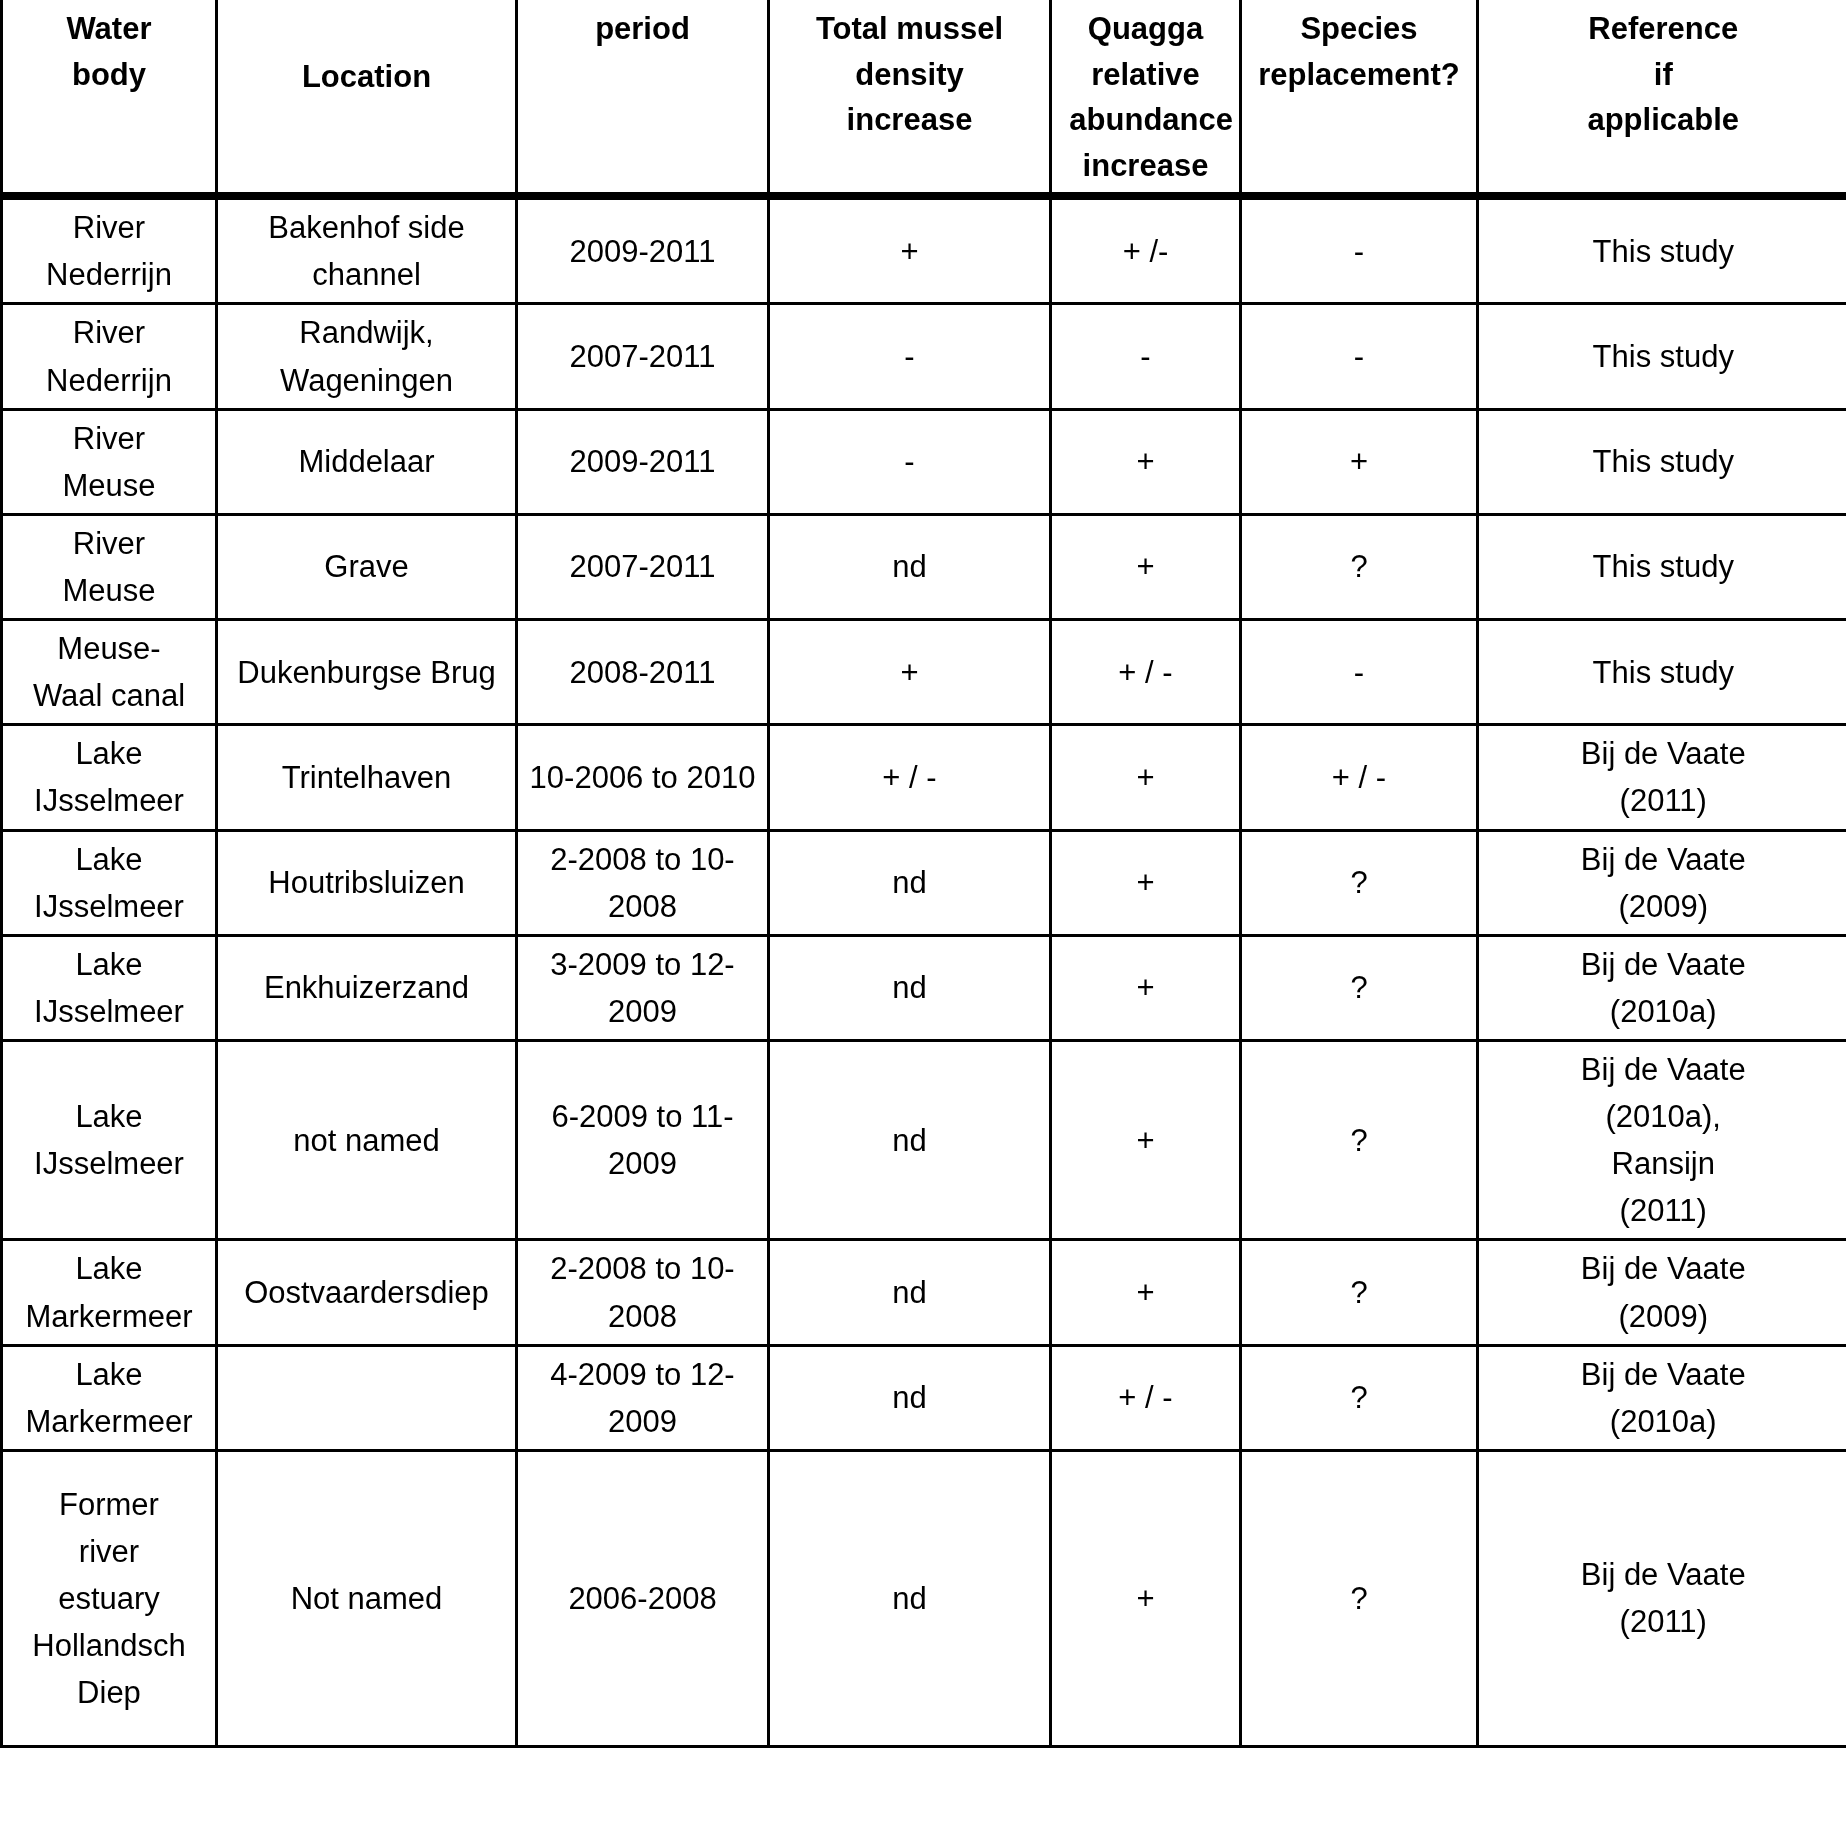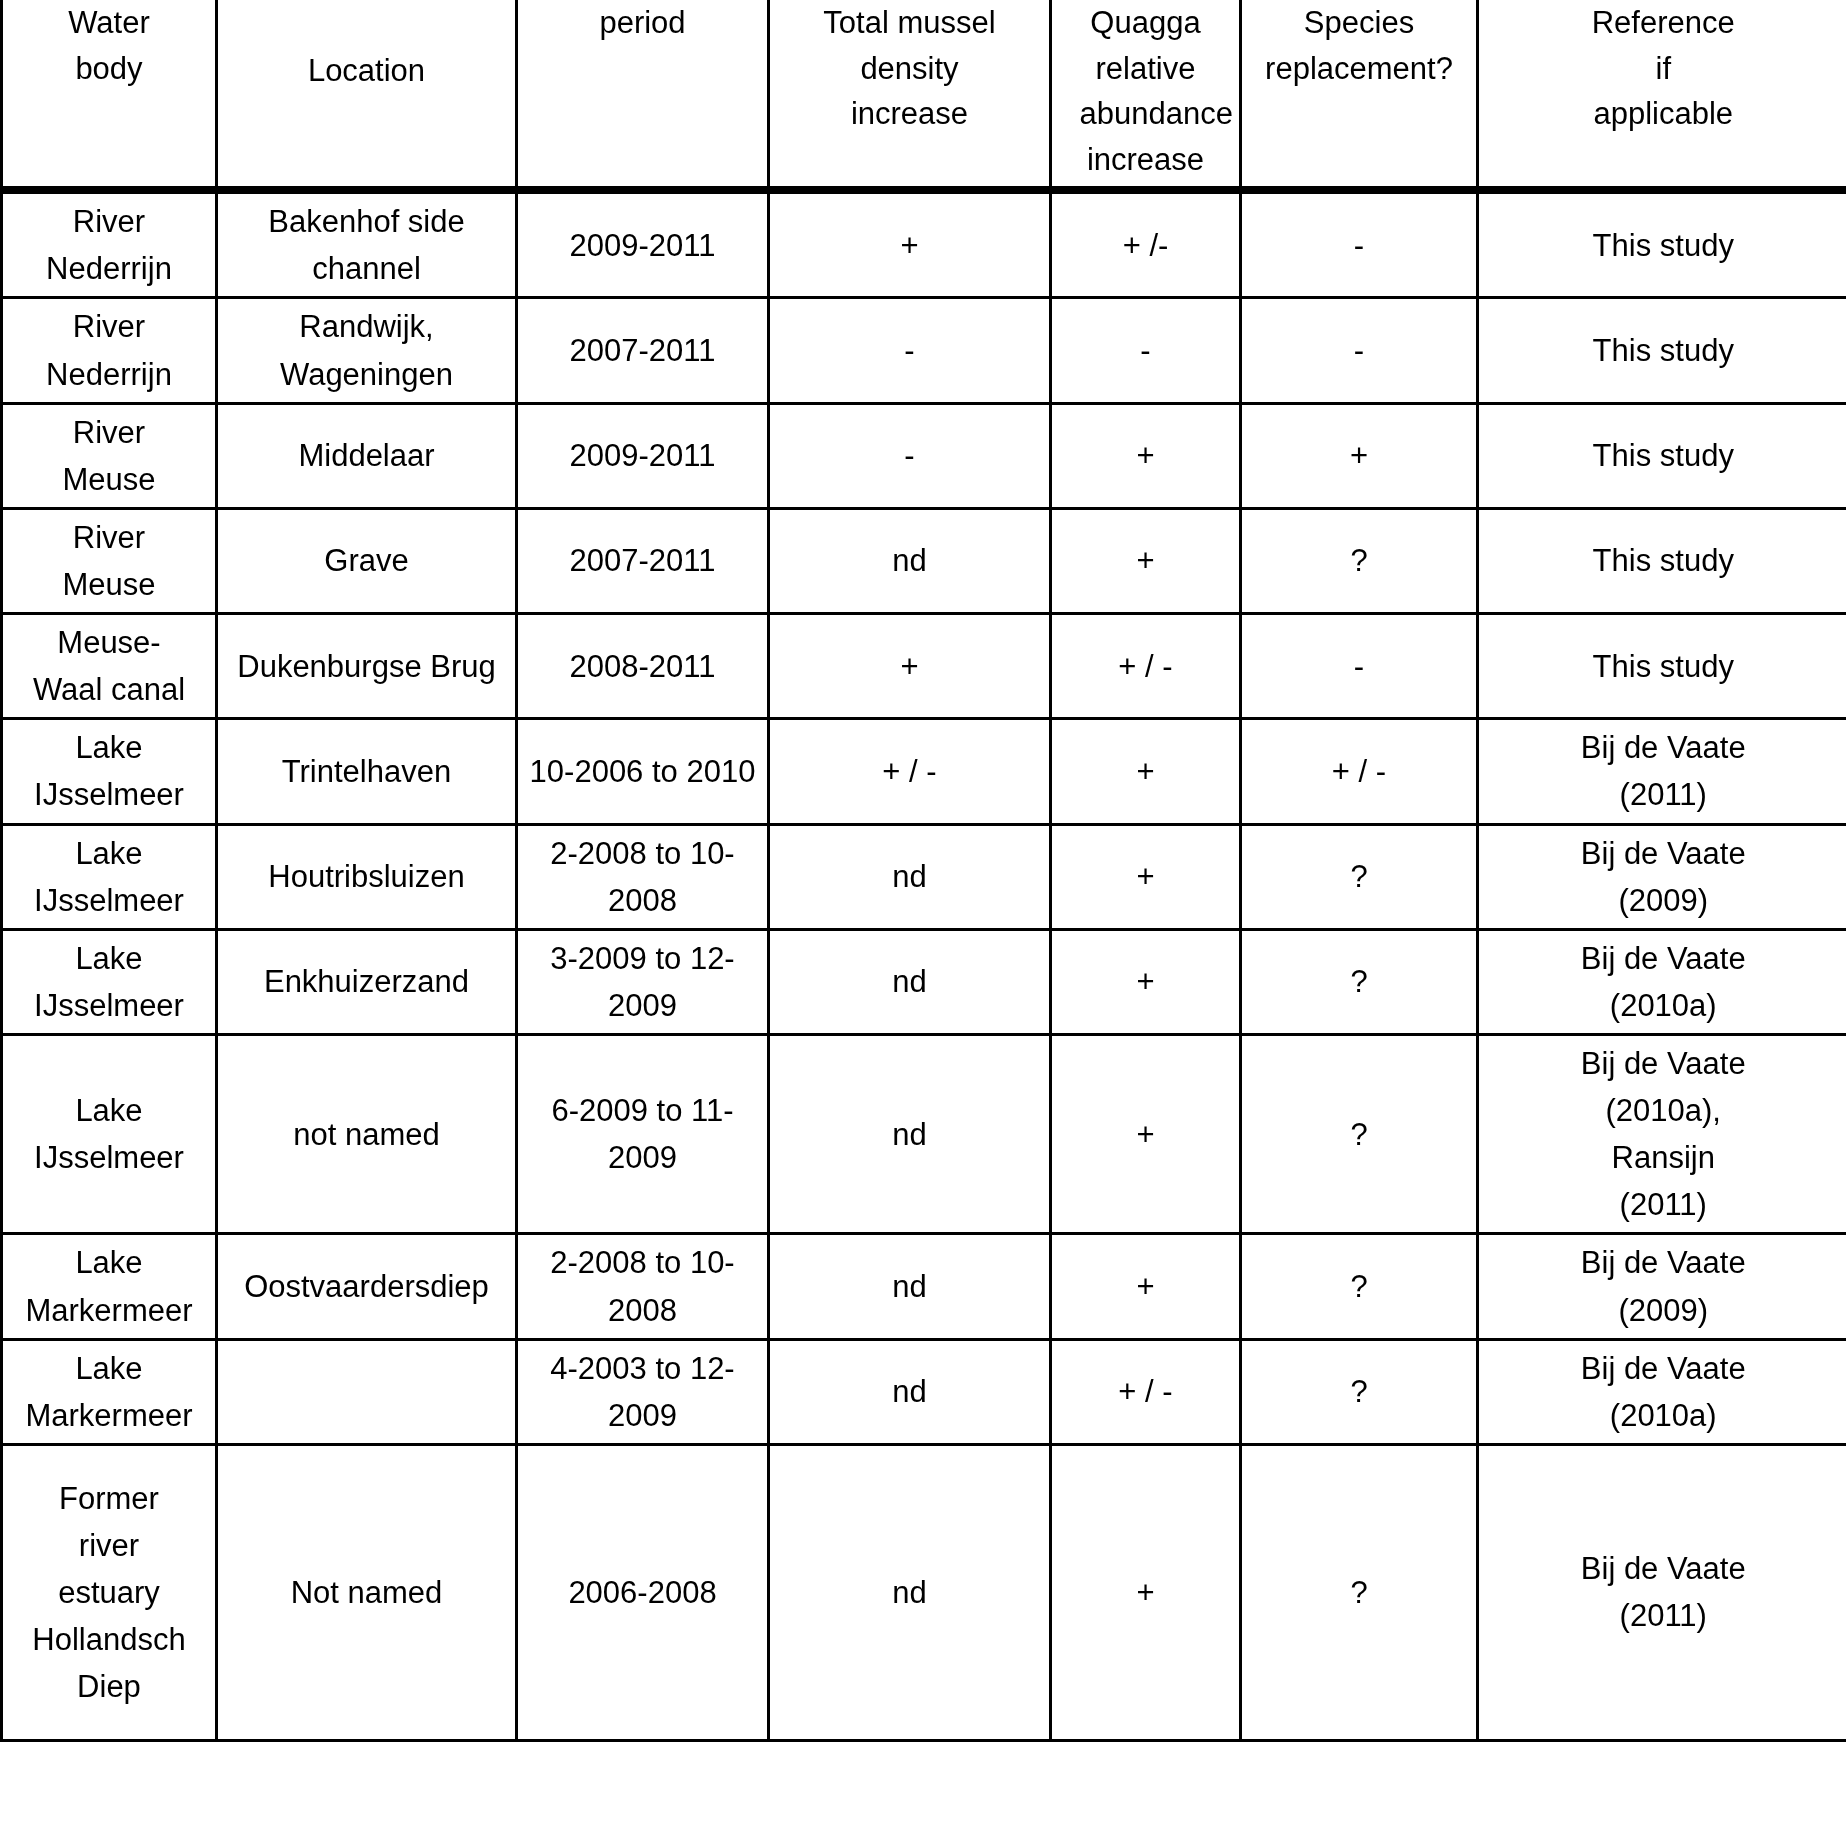--- a/index.html
+++ b/index.html
@@ -39,25 +39,25 @@
     border-right: 3px solid #000;
     border-top: 3px solid #000;
     border-bottom: 3px solid #000;
     text-align: center;
     vertical-align: middle;
     padding: 4px 6px;
     box-sizing: border-box;
     word-wrap: break-word;
   }
   table.mussel-table thead th {
-    font-weight: normal;
+    font-weight: bold;
     border-top: none;
     border-bottom: 8px solid #000;
     vertical-align: top;
-    padding-top: 0px;
+    padding-top: 6px;
     height: 110px;
   }
   table.mussel-table thead th .hdr-inner {
     display: block;
     line-height: 1.47;
   }
   
   table.mussel-table tr > *:first-child { border-left: 3px solid #000; }
   table.mussel-table tr > *:last-child { border-right: none; }
   table.mussel-table thead tr > *:first-child { border-left: 3px solid #000; }
@@ -538,21 +538,21 @@
               <span class="ln">Markermeer</span>
             </span>
           </td>
           <td class="cell">
             <span class="lines">
               <span class="ln"></span>
             </span>
           </td>
           <td class="cell">
             <span class="lines">
-              <span class="ln">4-2003 to 12-2009</span>
+              <span class="ln">4-2009 to 12-2009</span>
             </span>
           </td>
           <td class="cell">
             <span class="lines">
               <span class="ln">nd</span>
             </span>
           </td>
           <td class="cell">
             <span class="lines">
               <span class="ln">+ / -</span>

